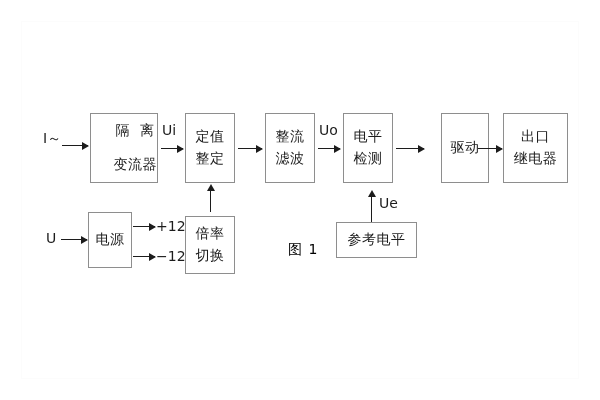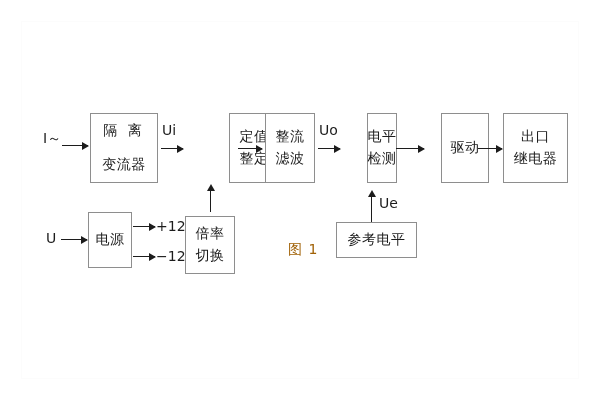--- a/index.html
+++ b/index.html
@@ -35,21 +35,21 @@
     align-items: center;
     justify-content: center;
     color: #1c1c1c;
     font-size: 14px;
     line-height: 1.55;
     letter-spacing: 0.5px;
     text-align: center;
   }
   .box .ln { display: block; white-space: nowrap; }
   .box.one-line { font-size: 14px; }
-  .box.wide-text { letter-spacing: 3px; }
+  .box.wide-text { letter-spacing: 3px; align-items: flex-end; }
 
   .label {
     position: absolute;
     color: #1c1c1c;
     font-size: 14px;
     white-space: nowrap;
     line-height: 1;
   }
 
   
@@ -79,21 +79,21 @@
     position: absolute;
     left: -4.3px;
     top: -7px;
     width: 0; height: 0;
     border-bottom: 7px solid #1c1c1c;
     border-left: 4.5px solid transparent;
     border-right: 4.5px solid transparent;
   }
   .caption {
     position: absolute;
-    color: #a16207;
+    color: #000000;
     font-size: 14px;
     letter-spacing: 1px;
     white-space: nowrap;
   }
 </style>
 </head>
 <body>
 
 <div id="canvas">
   <div class="plate"></div>
@@ -103,36 +103,36 @@
   <div class="arrow-h" style="left:62px; top:145px; width:26px;"></div>
 
   <div class="box wide-text" style="left:90px; top:113px; width:68px; height:70px;">
     <span class="ln">隔 离</span>
     <span class="ln" style="letter-spacing:0.5px;margin-top:12px;">变流器</span>
   </div>
 
   <div class="label" style="left:162px; top:123px;">Ui</div>
   <div class="arrow-h" style="left:161px; top:148px; width:22px;"></div>
 
-  <div class="box" style="left:185px; top:113px; width:50px; height:70px;margin-left:44px;">
+  <div class="box" style="left:185px; top:113px; width:50px; height:70px;">
     <span class="ln">定值</span>
     <span class="ln">整定</span>
   </div>
 
   <div class="arrow-h" style="left:238px; top:148px; width:24px;"></div>
 
   <div class="box" style="left:265px; top:113px; width:50px; height:70px;">
     <span class="ln">整流</span>
     <span class="ln">滤波</span>
   </div>
 
   <div class="label" style="left:319px; top:123px;">Uo</div>
   <div class="arrow-h" style="left:318px; top:148px; width:22px;"></div>
 
-  <div class="box" style="left:343px; top:113px; width:30px; height:70px;margin-left:24px;">
+  <div class="box" style="left:343px; top:113px; width:50px; height:70px;">
     <span class="ln">电平</span>
     <span class="ln">检测</span>
   </div>
 
   <div class="arrow-h" style="left:396px; top:148px; width:28px;"></div>
 
   <div class="box one-line" style="left:441px; top:113px; width:48px; height:70px;">
     <span class="ln">驱动</span>
   </div>
 

